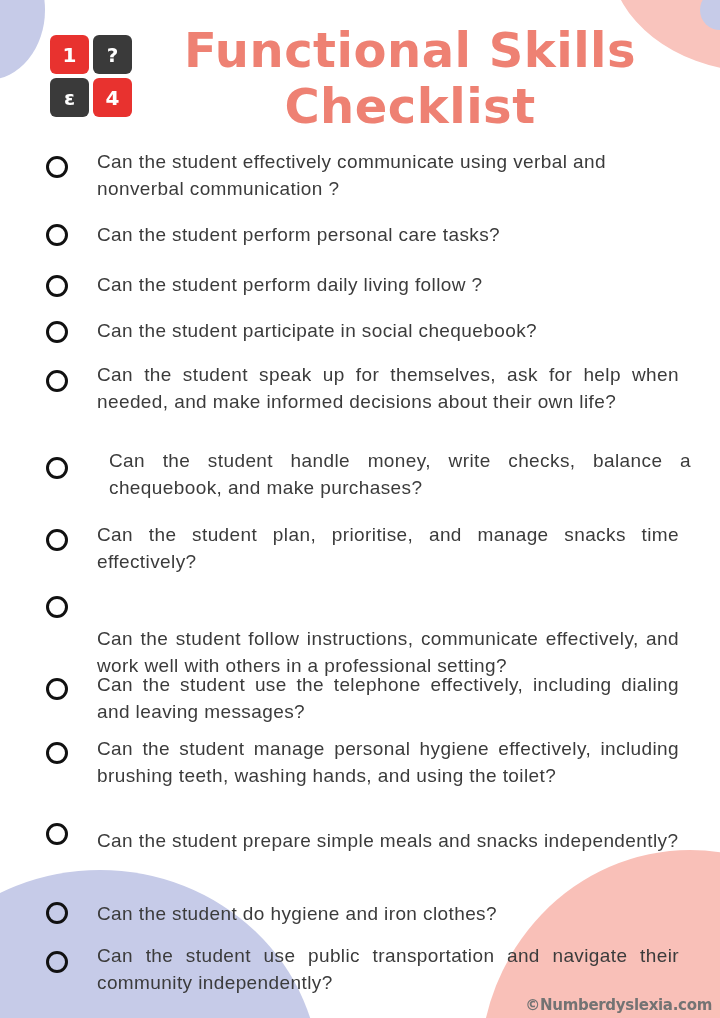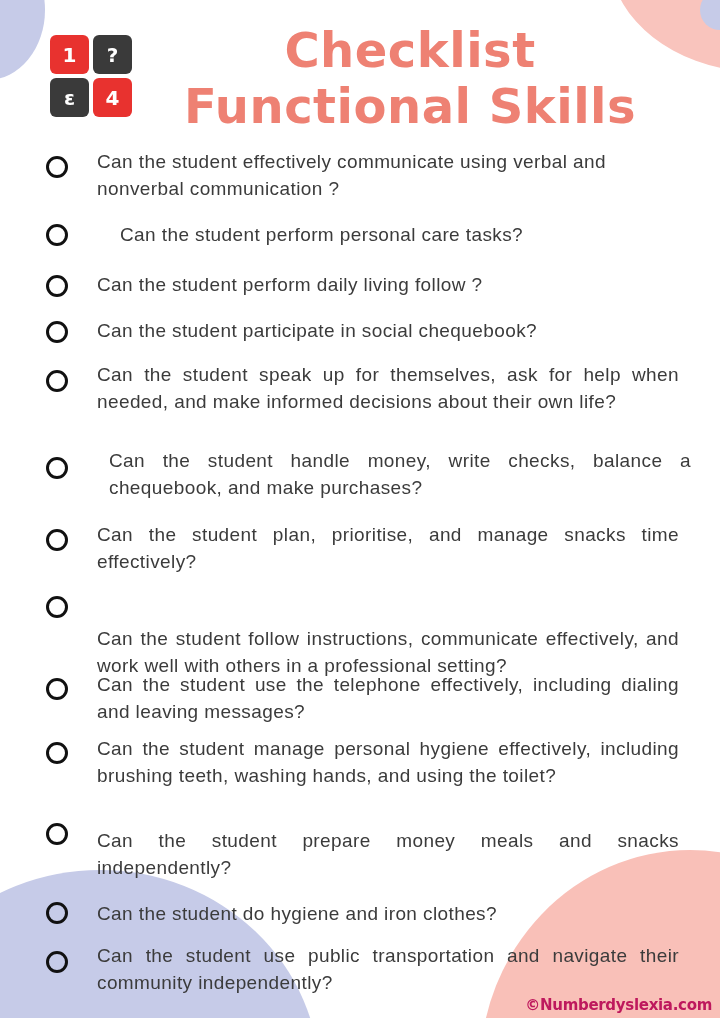--- a/index.html
+++ b/index.html
@@ -28,52 +28,52 @@
 
   .checklist { position: absolute; left: 0; top: 0; width: 720px; z-index: 2; }
   .item { position: absolute; left: 46px; width: 640px; display: flex; align-items: flex-start; }
   .circle { position: absolute; left: 0; width: 22px; height: 22px; border: 3px solid #111;
     border-radius: 50%; box-sizing: border-box; background: transparent; cursor: pointer; }
   .text { position: absolute; left: 51px; width: 582px; color: #3b3b3b;
     font-family: "Liberation Sans", sans-serif; font-size: 19px; line-height: 27px;
     letter-spacing: 0.4px; text-align: justify; }
   .text.nojust { text-align: left; }
 
-  .copyright { position: absolute; right: 8px; top: 996px; z-index: 2; color: #be185d;
+  .copyright { position: absolute; right: 8px; top: 996px; z-index: 2; color: #737373;
     font-family: "DejaVu Sans", sans-serif; font-size: 15px; font-weight: bold; letter-spacing: -0.3px; }
 </style>
 </head>
 <body>
 
 <div class="blob blob-tl"></div>
 <div class="blob blob-tr"></div>
 <div class="blob blob-tr-blue"></div>
 <div class="blob blob-bl"></div>
 <div class="blob blob-br"></div>
 
 <div class="logo">
   <div class="tile red">1</div>
   <div class="tile dark">?</div>
   <div class="tile dark">ε</div>
   <div class="tile red">4</div>
 </div>
 
 <h1 class="title" style="margin:0;">
+  <div>Functional Skills</div>
   <div>Checklist</div>
-  <div>Functional Skills</div>
 </h1>
 
 <div class="checklist">
   <div class="item" style="top:148px;">
     <span class="circle" style="top:8px;"></span>
     <span class="text nojust" style="top:0;">Can the student effectively communicate using verbal and nonverbal communication ?</span>
   </div>
   <div class="item" style="top:221px;">
     <span class="circle" style="top:3px;"></span>
-    <span class="text nojust" style="top:0;margin-left:23px;">Can the student perform personal care tasks?</span>
+    <span class="text nojust" style="top:0;">Can the student perform personal care tasks?</span>
   </div>
   <div class="item" style="top:271px;">
     <span class="circle" style="top:4px;"></span>
     <span class="text nojust" style="top:0;">Can the student perform daily living follow ?</span>
   </div>
   <div class="item" style="top:317px;">
     <span class="circle" style="top:4px;"></span>
     <span class="text nojust" style="top:0;">Can the student participate in social chequebook?</span>
   </div>
   <div class="item" style="top:361px;">
@@ -95,21 +95,21 @@
   <div class="item" style="top:671px;">
     <span class="circle" style="top:7px;"></span>
     <span class="text" style="top:0;">Can the student use the telephone effectively, including dialing and leaving messages?</span>
   </div>
   <div class="item" style="top:735px;">
     <span class="circle" style="top:7px;"></span>
     <span class="text" style="top:0;">Can the student manage personal hygiene effectively, including brushing teeth, washing hands, and using the toilet?</span>
   </div>
   <div class="item" style="top:827px;">
     <span class="circle" style="top:-4px;"></span>
-    <span class="text" style="top:0;">Can the student prepare money meals and snacks independently?</span>
+    <span class="text" style="top:0;">Can the student prepare simple meals and snacks independently?</span>
   </div>
   <div class="item" style="top:900px;">
     <span class="circle" style="top:2px;"></span>
     <span class="text nojust" style="top:0;">Can the student do hygiene and iron clothes?</span>
   </div>
   <div class="item" style="top:942px;">
     <span class="circle" style="top:9px;"></span>
     <span class="text" style="top:0;">Can the student use public transportation and navigate their community independently?</span>
   </div>
 </div>

